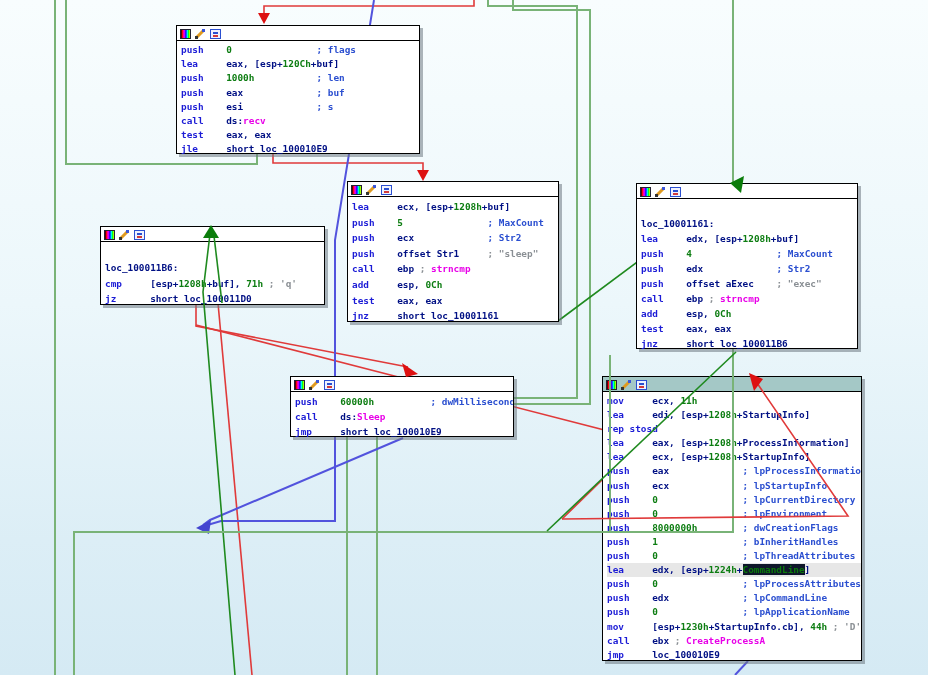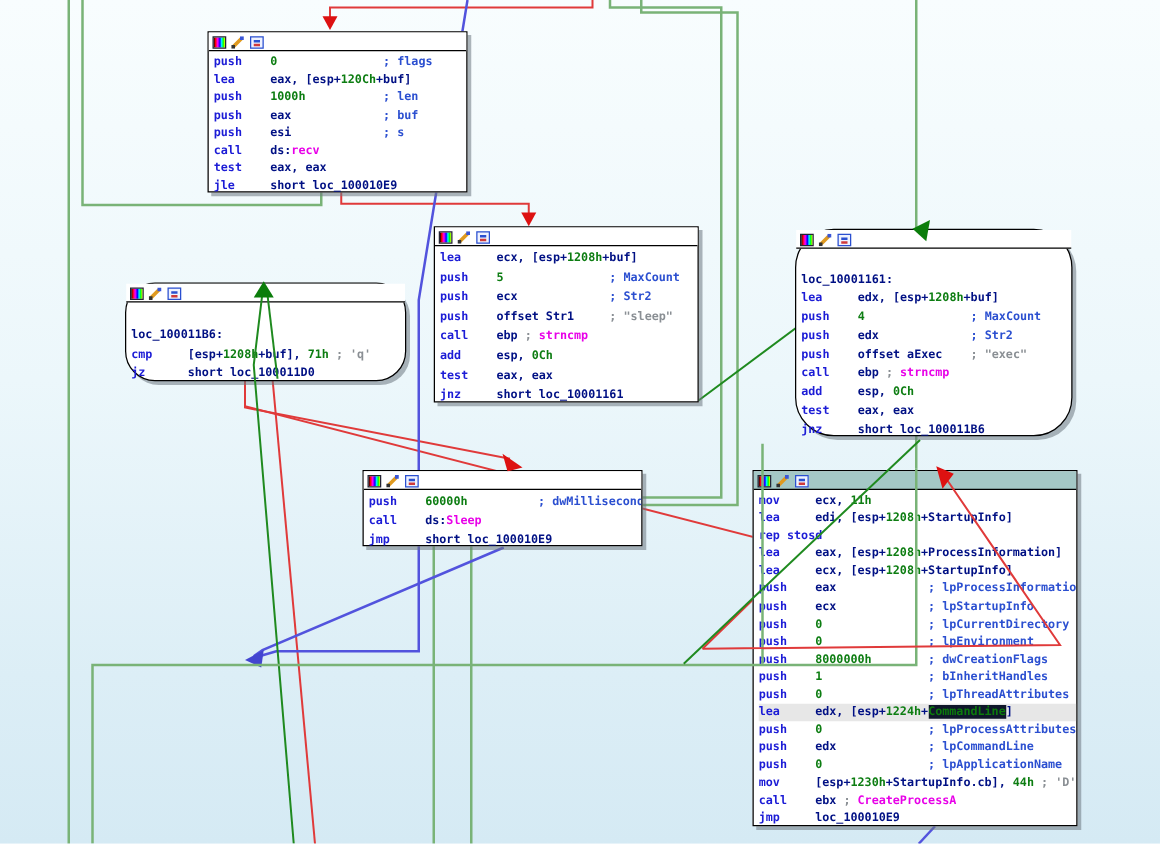--- a/index.html
+++ b/index.html
@@ -51,21 +51,21 @@
       <polyline points="196,303 196,326 408,367" fill="none" stroke="#e03a3a" stroke-width="1.6"></polyline>
       <polyline points="196,325 643,440 562,519" fill="none" stroke="#e03a3a" stroke-width="1.6"></polyline>
       <polyline points="374,0 335,240 335,521 221,521 204,526" fill="none" stroke="#5253dd" stroke-width="2"></polyline>
       <polyline points="403,438 210,520 203,525" fill="none" stroke="#5253dd" stroke-width="2"></polyline>
       <polyline points="748,661 735,675" fill="none" stroke="#5253dd" stroke-width="2"></polyline>
       <polygon points="258,13 270,13 264,24" fill="#dd1111"></polygon>
       <polygon points="417,170 429,170 423,181" fill="#dd1111"></polygon>
       <polygon points="196,528 211,520 209,534" fill="#4345d0"></polygon>
     </svg>
   <div id="blocks">
-      <div class="block" style="left: 166px; top: 25px; width: 208px; height: 129px;">
+      <div class="block" style="left: 176px; top: 25px; width: 244px; height: 129px;">
         <div class="titlebar" style="background: rgb(255, 255, 255);">
           <span class="ic ic-pal"></span>
           <span class="ic ic-pen">
             <svg width="11" height="10">
               <line x1="2" y1="8" x2="8" y2="2" stroke="#e09a20" stroke-width="3"></line>
               <rect x="0" y="7" width="3" height="3" fill="#333"></rect>
               <rect x="7" y="0" width="3" height="3" fill="#3a56d8"></rect>
             </svg>
           </span>
           <span class="ic ic-frame"></span>
@@ -79,35 +79,35 @@
             <svg width="11" height="10">
               <line x1="2" y1="8" x2="8" y2="2" stroke="#e09a20" stroke-width="3"></line>
               <rect x="0" y="7" width="3" height="3" fill="#333"></rect>
               <rect x="7" y="0" width="3" height="3" fill="#3a56d8"></rect>
             </svg>
           </span>
           <span class="ic ic-frame"></span>
         </div>
         <div class="code" style="line-height: 15.6px;"><div class="line"><span class="seg-m">lea     </span><span class="seg-r">ecx, [esp+</span><span class="seg-n">1208h</span><span class="seg-r">+buf]</span></div><div class="line"><span class="seg-m">push    </span><span class="seg-n">5</span><span class="seg-t">               </span><span class="seg-c">; MaxCount</span></div><div class="line"><span class="seg-m">push    </span><span class="seg-r">ecx</span><span class="seg-t">             </span><span class="seg-c">; Str2</span></div><div class="line"><span class="seg-m">push    </span><span class="seg-r">offset Str1</span><span class="seg-t">     </span><span class="seg-g">; "sleep"</span></div><div class="line"><span class="seg-m">call    </span><span class="seg-r">ebp</span><span class="seg-g"> ; </span><span class="seg-f">strncmp</span></div><div class="line"><span class="seg-m">add     </span><span class="seg-r">esp, </span><span class="seg-n">0Ch</span></div><div class="line"><span class="seg-m">test    </span><span class="seg-r">eax, eax</span></div><div class="line"><span class="seg-m">jnz     </span><span class="seg-r">short loc_10001161</span></div></div>
       </div>
-      <div class="block" style="left: 636px; top: 183px; width: 222px; height: 166px; border-radius: 31px;">
+      <div class="block" style="left: 636px; top: 183px; width: 222px; height: 166px;">
         <div class="titlebar" style="background: rgb(255, 255, 255);">
           <span class="ic ic-pal"></span>
           <span class="ic ic-pen">
             <svg width="11" height="10">
               <line x1="2" y1="8" x2="8" y2="2" stroke="#e09a20" stroke-width="3"></line>
               <rect x="0" y="7" width="3" height="3" fill="#333"></rect>
               <rect x="7" y="0" width="3" height="3" fill="#3a56d8"></rect>
             </svg>
           </span>
           <span class="ic ic-frame"></span>
         </div>
         <div class="code" style="line-height: 15px;"><div class="line">&nbsp;</div><div class="line"><span class="seg-l">loc_10001161:</span></div><div class="line"><span class="seg-m">lea     </span><span class="seg-r">edx, [esp+</span><span class="seg-n">1208h</span><span class="seg-r">+buf]</span></div><div class="line"><span class="seg-m">push    </span><span class="seg-n">4</span><span class="seg-t">               </span><span class="seg-c">; MaxCount</span></div><div class="line"><span class="seg-m">push    </span><span class="seg-r">edx</span><span class="seg-t">             </span><span class="seg-c">; Str2</span></div><div class="line"><span class="seg-m">push    </span><span class="seg-r">offset aExec</span><span class="seg-t">    </span><span class="seg-g">; "exec"</span></div><div class="line"><span class="seg-m">call    </span><span class="seg-r">ebp</span><span class="seg-g"> ; </span><span class="seg-f">strncmp</span></div><div class="line"><span class="seg-m">add     </span><span class="seg-r">esp, </span><span class="seg-n">0Ch</span></div><div class="line"><span class="seg-m">test    </span><span class="seg-r">eax, eax</span></div><div class="line"><span class="seg-m">jnz     </span><span class="seg-r">short loc_100011B6</span></div></div>
       </div>
-      <div class="block" style="left: 100px; top: 226px; width: 225px; height: 79px; border-radius: 24px;">
+      <div class="block" style="left: 100px; top: 226px; width: 225px; height: 79px;">
         <div class="titlebar" style="background: rgb(255, 255, 255);">
           <span class="ic ic-pal"></span>
           <span class="ic ic-pen">
             <svg width="11" height="10">
               <line x1="2" y1="8" x2="8" y2="2" stroke="#e09a20" stroke-width="3"></line>
               <rect x="0" y="7" width="3" height="3" fill="#333"></rect>
               <rect x="7" y="0" width="3" height="3" fill="#3a56d8"></rect>
             </svg>
           </span>
           <span class="ic ic-frame"></span>

